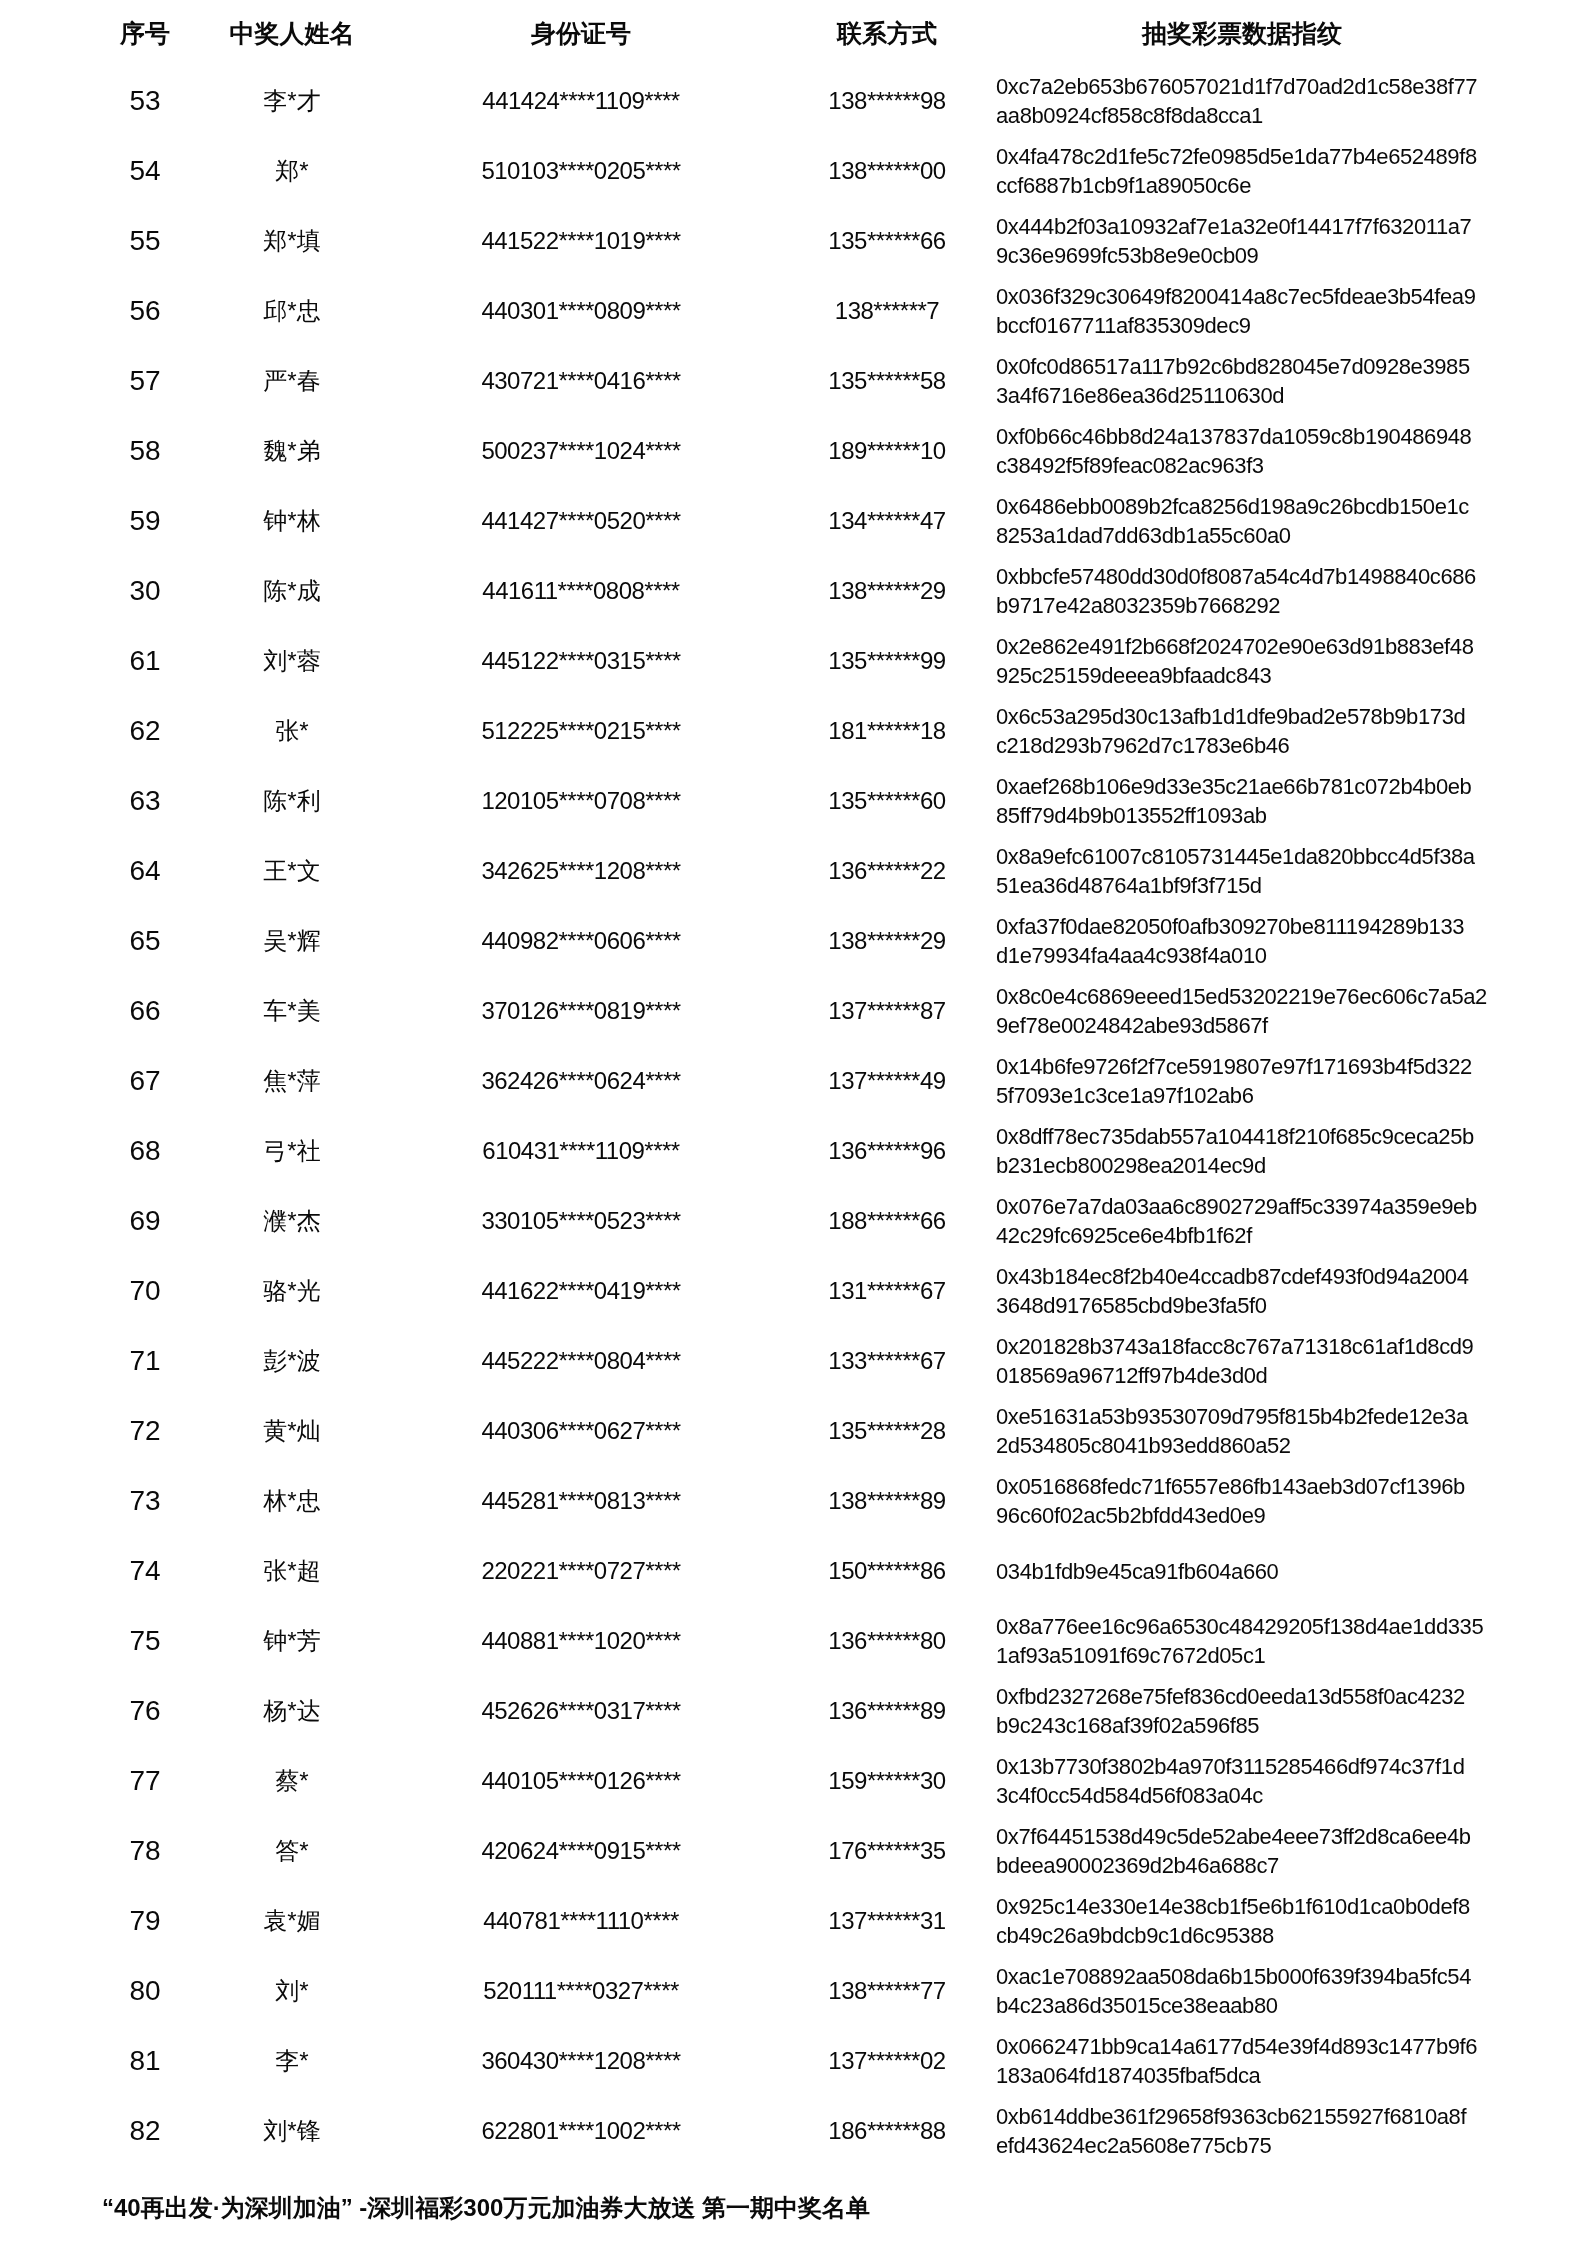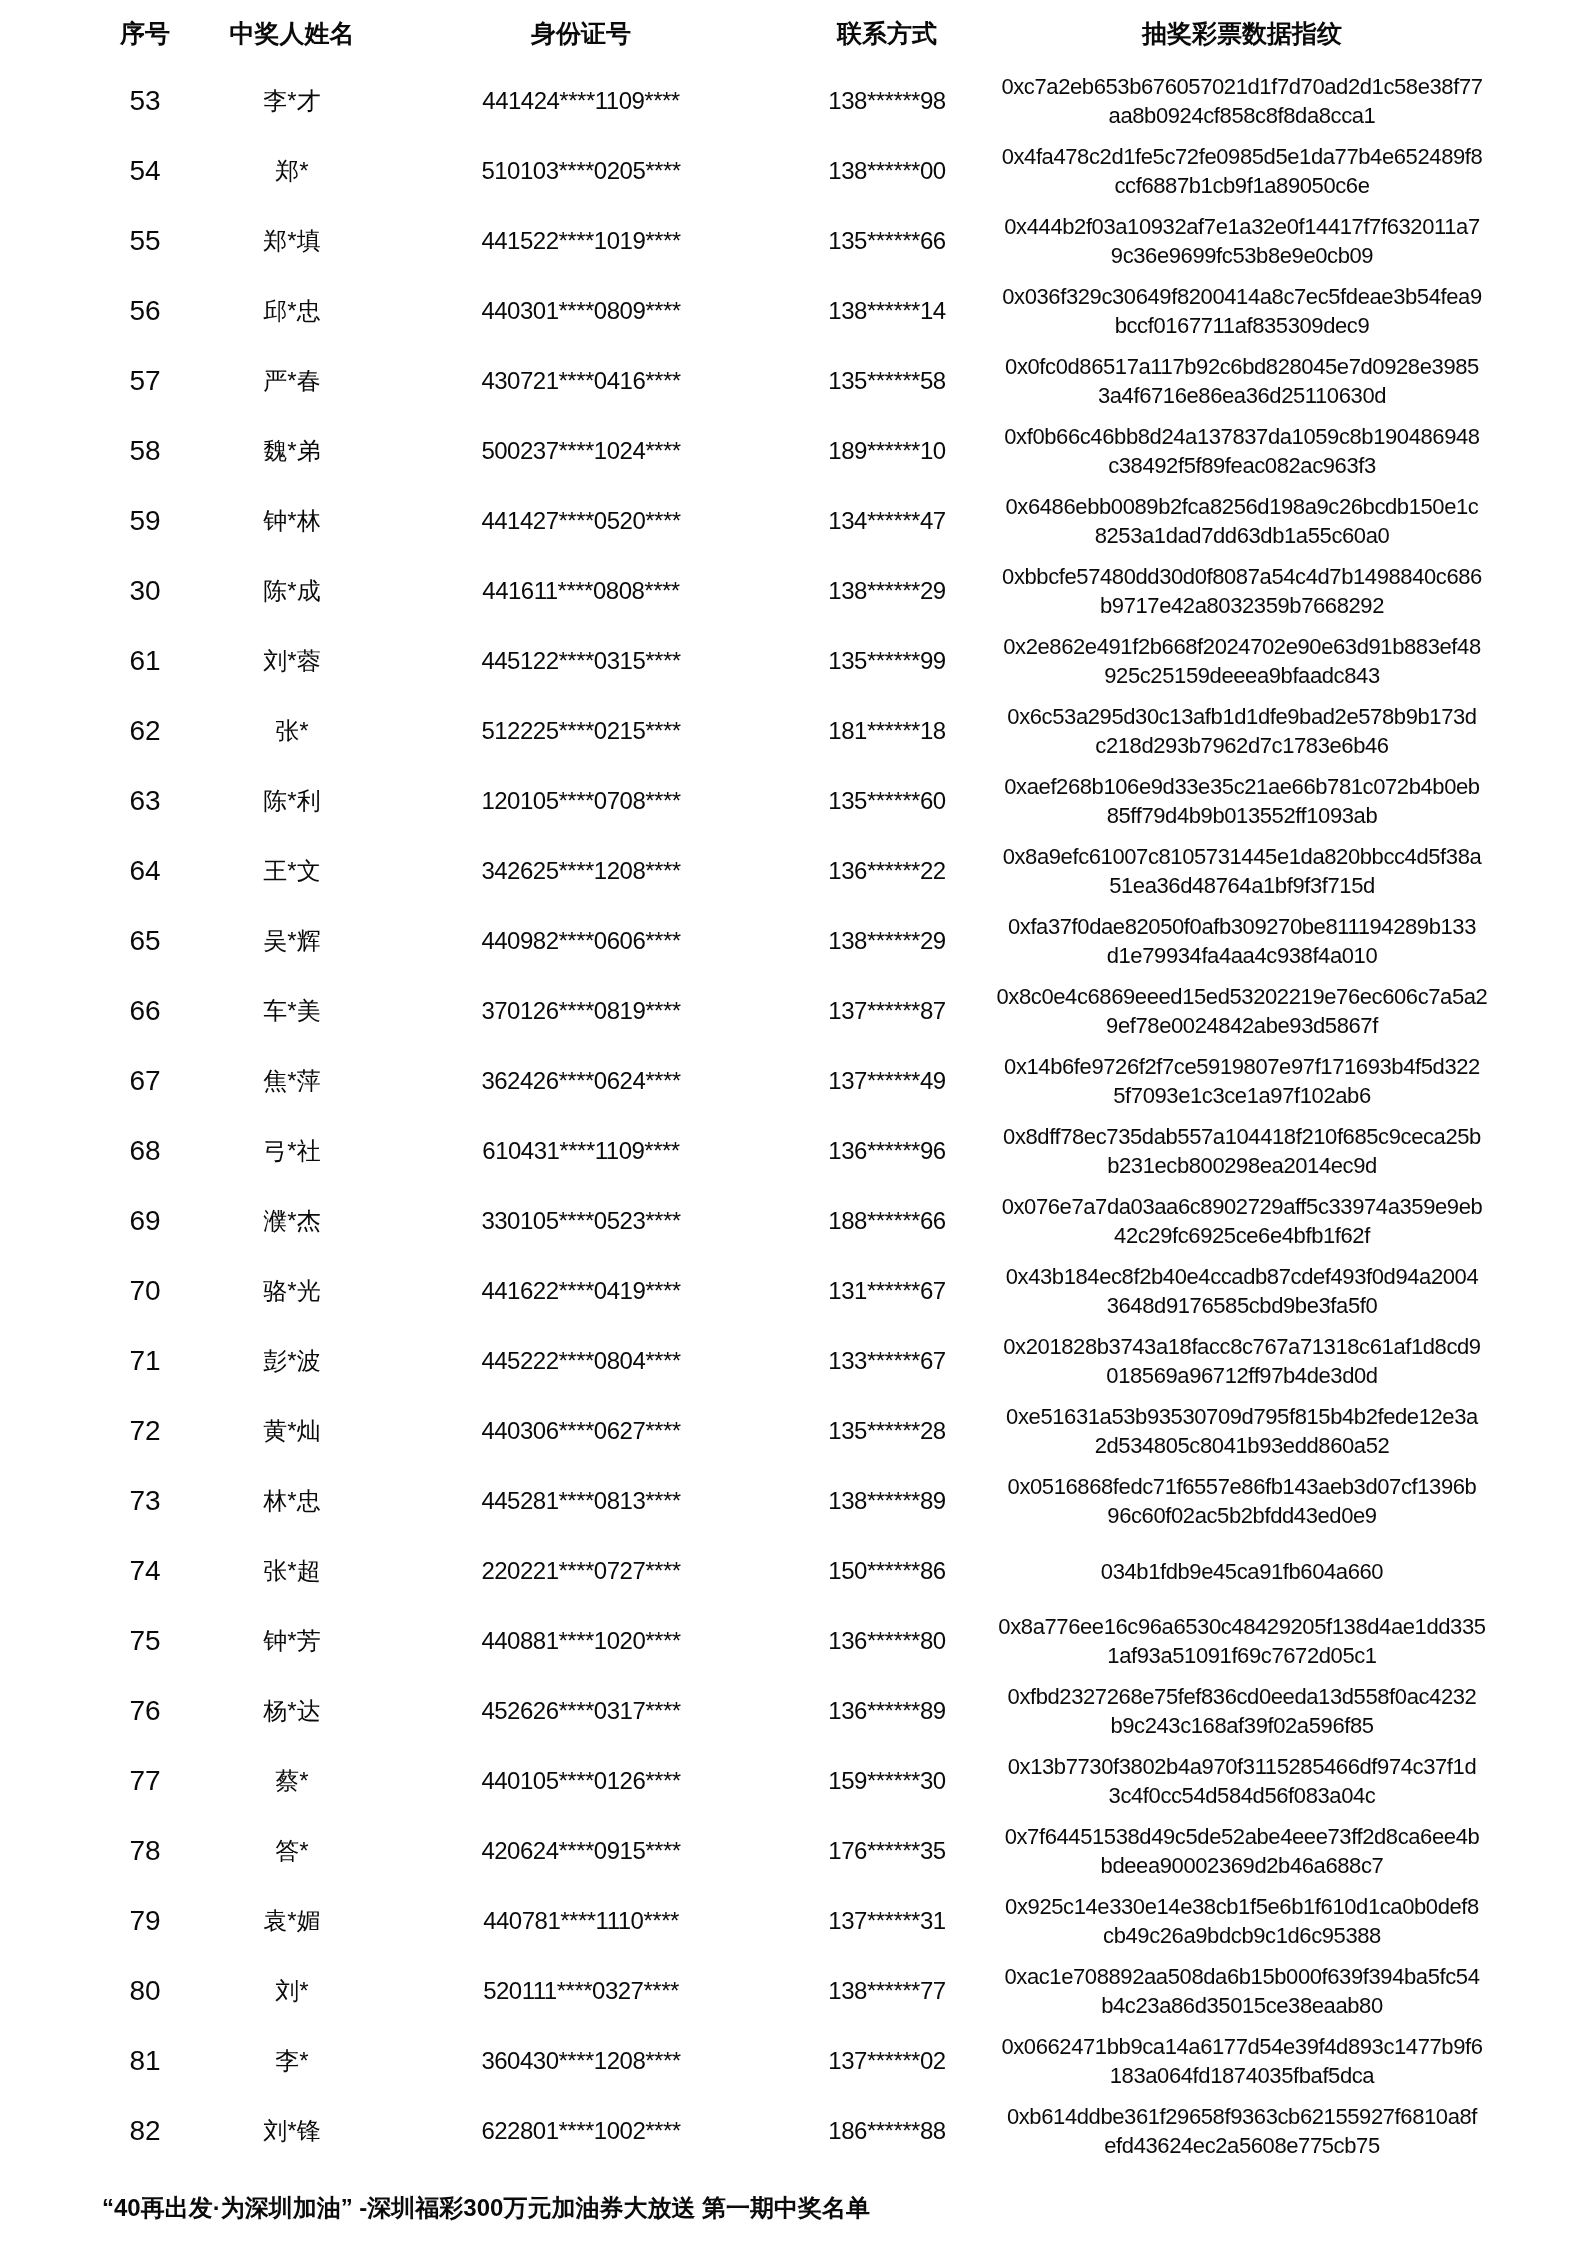--- a/index.html
+++ b/index.html
@@ -43,21 +43,21 @@
     white-space: nowrap;
   }
   .c-no   { font-size: 28px; }
   .c-name { font-size: 24px; }
   .c-id, .c-phone { font-size: 24px; letter-spacing: -0.5px; }
   .c-hash {
     font-size: 22px;
     letter-spacing: -0.4px;
     line-height: 29px;
   }
-  .hash-line { text-align: center; }
+  .hash-line { text-align: left; }
   .footer-caption {
     position: absolute;
     left: 102px;
     top: 2192px;
     font-size: 24px;
     font-weight: bold;
     white-space: nowrap;
   }
 </style>
 </head>
@@ -102,21 +102,21 @@
     <div class="cell c-hash">
       <div class="hash-line">0x444b2f03a10932af7e1a32e0f14417f7f632011a7</div>
       <div class="hash-line">9c36e9699fc53b8e9e0cb09</div>
     </div>
   </div>
 
   <div class="row body-row">
     <div class="cell c-no">56</div>
     <div class="cell c-name">邱*忠</div>
     <div class="cell c-id">440301****0809****</div>
-    <div class="cell c-phone">138******14</div>
+    <div class="cell c-phone">138******7</div>
     <div class="cell c-hash">
       <div class="hash-line">0x036f329c30649f8200414a8c7ec5fdeae3b54fea9</div>
       <div class="hash-line">bccf0167711af835309dec9</div>
     </div>
   </div>
 
   <div class="row body-row">
     <div class="cell c-no">57</div>
     <div class="cell c-name">严*春</div>
     <div class="cell c-id">430721****0416****</div>

